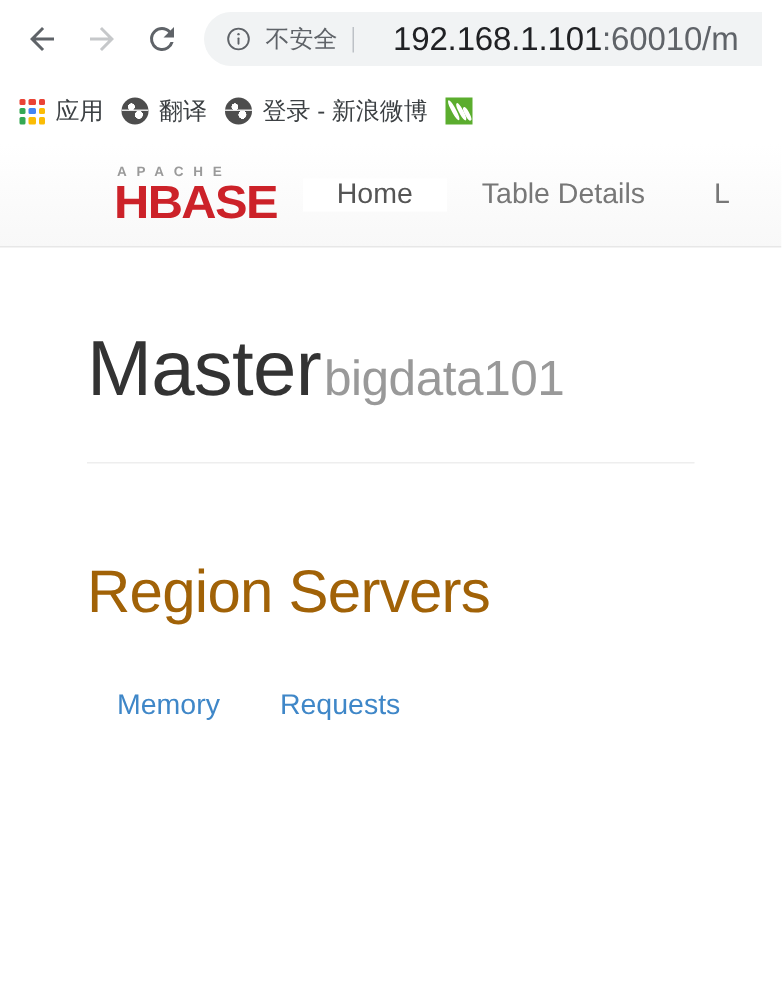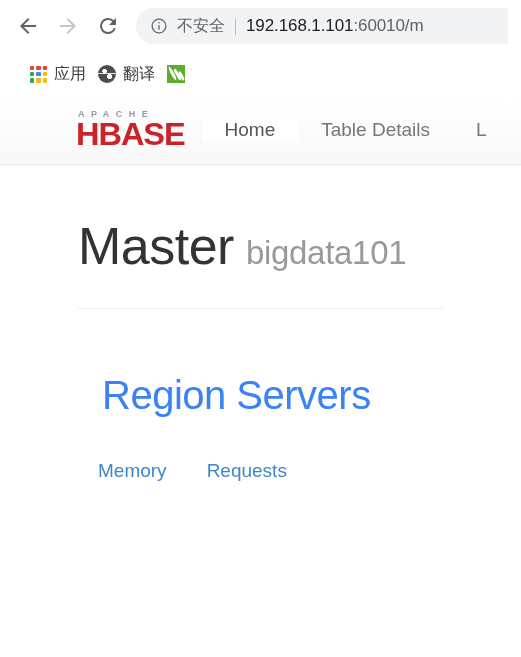--- a/index.html
+++ b/index.html
@@ -55,33 +55,34 @@
     font-family: "Liberation Sans", sans-serif;
   }
   .omni-sep {
     width: 1px;
     height: 17px;
     background: #bdc1c6;
     margin: 0 10px;
     flex: 0 0 auto;
   }
   .url-text {
-    font-size: 17px;
+    font-size: 22px;
     color: #202124;
     white-space: nowrap;
     letter-spacing: -0.1px;
+    margin-left: 16px;
   }
   .url-text .url-path { color: #5f6368; }
 
   
   .bookmarks-bar {
     height: 44px;
     display: flex;
     align-items: center;
-    padding-left: 24px;
+    padding-left: 7px;
     background: #ffffff;
     overflow: hidden;
   }
   .bookmark {
     display: flex;
     align-items: center;
     height: 30px;
     padding: 0 6px;
     border-radius: 4px;
     flex: 0 0 auto;
@@ -199,61 +200,60 @@
     white-space: nowrap;
     font-family: "Liberation Sans", sans-serif;
   }
   .nav-tab.active {
     background: #ffffff;
     color: #555555;
   }
 
   
   .container {
-    padding: 0 78px;
+    padding: 0 58px;
   }
 
   .master-head {
     padding-top: 55px;
     display: flex;
     align-items: baseline;
     white-space: nowrap;
   }
   .master-title {
     font-size: 52px;
     color: #333333;
     font-weight: normal;
     font-family: "Liberation Sans", sans-serif;
     line-height: 1;
     letter-spacing: -0.5px;
   }
   .master-sub {
     font-size: 33px;
     color: #999999;
     font-weight: normal;
-    margin-left: 12px;
+    margin-left: 2px;
     font-family: "Liberation Sans", sans-serif;
     letter-spacing: -0.3px;
   }
 
   .hr {
     border: 0;
     border-top: 1px solid #eeeeee;
     margin-top: 36px;
   }
 
   .section-title {
     font-size: 40px;
-    color: #3b82f6;
+    color: #a16207;
     font-weight: normal;
     font-family: "Liberation Sans", sans-serif;
     line-height: 1;
     margin-top: 66px;
     letter-spacing: -0.5px;
-    margin-left: 24px;
   }
 
   
   .pill-tabs {
     display: flex;
     align-items: center;
     margin-top: 33px;
     white-space: nowrap;
   }
   .pill {
@@ -356,20 +356,24 @@
       </span>
       <span class="bm-label">应用</span>
     </div>
 
     <div class="bookmark">
       <span class="bm-icon globe-ico"></span>
       <span class="bm-label">翻译</span>
     </div>
 
 
+    <div class="bookmark">
+      <span class="bm-icon globe-ico"></span>
+      <span class="bm-label">登录 - 新浪微博</span>
+    </div>
 
     <div class="bookmark">
       <span class="bm-icon leaf-ico">
         <span style="left:4px;  top:1px;  width:3px; height:15px;"></span>
         <span style="left:9px;  top:3px;  width:3px; height:13px;"></span>
         <span style="left:13px; top:6px;  width:2.6px;height:10px;"></span>
       </span>
       <span class="bm-label"></span>
     </div>
 

